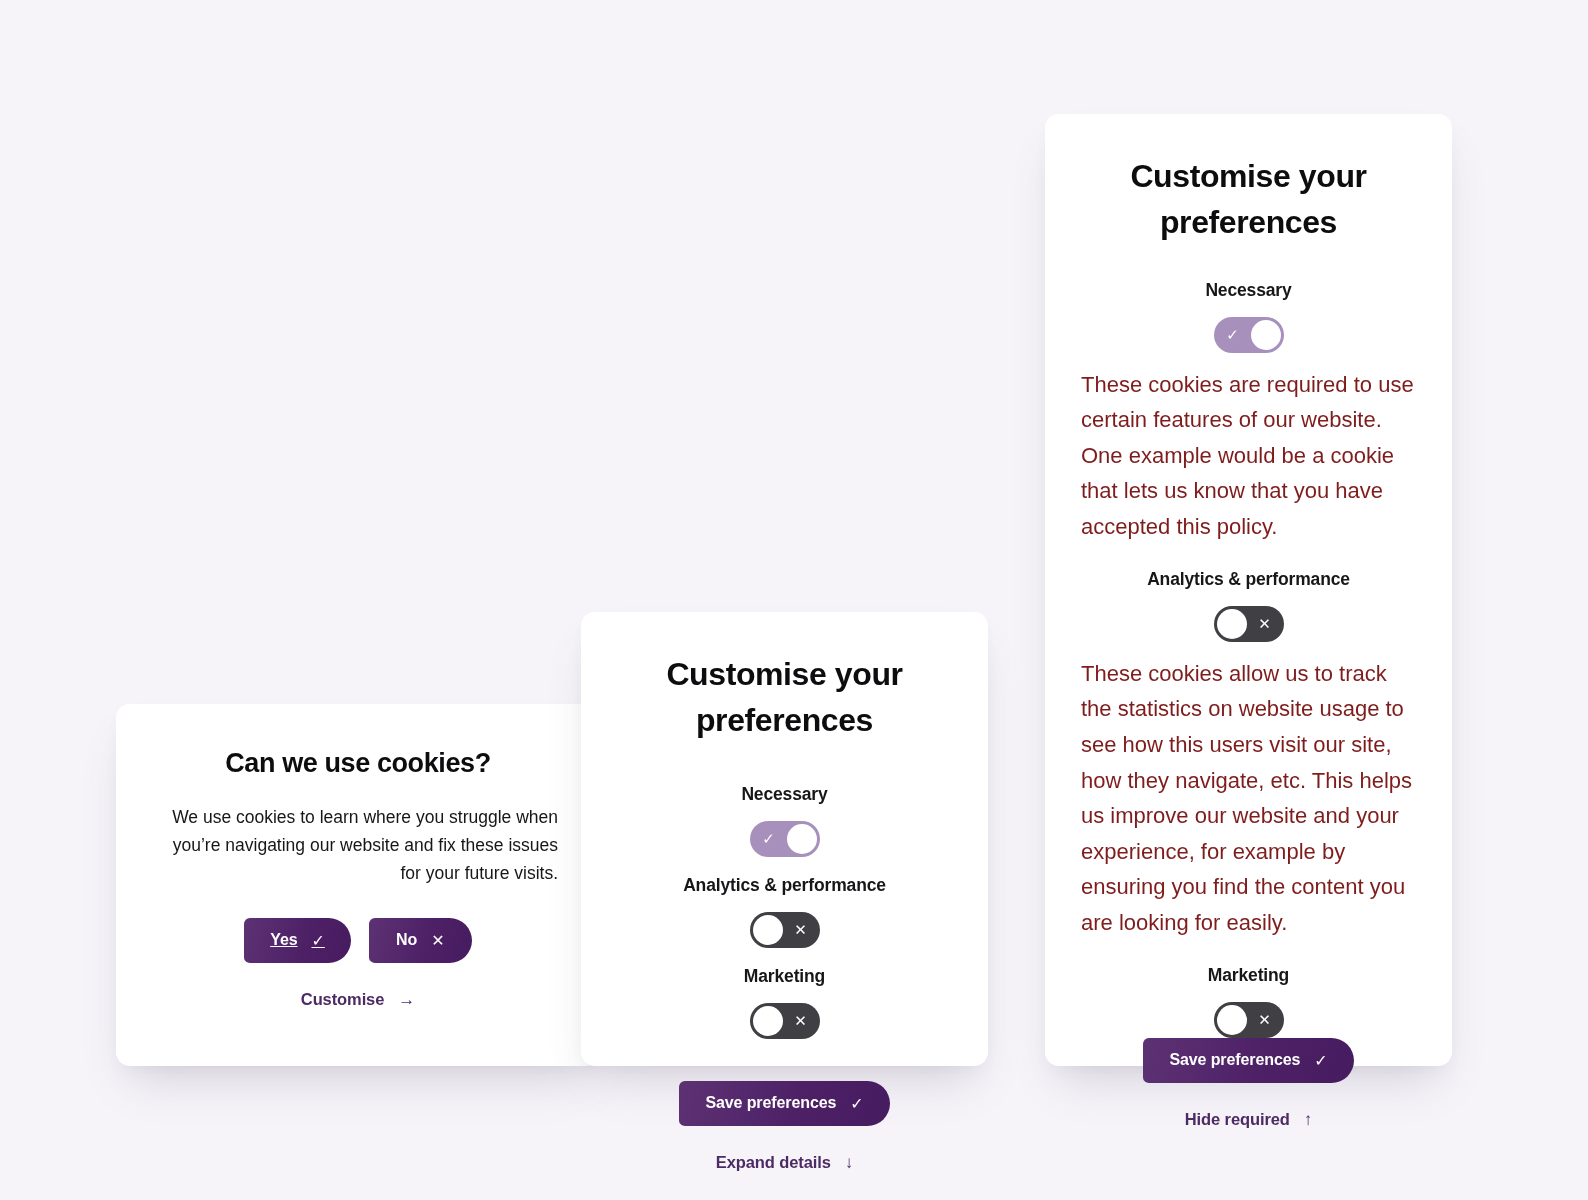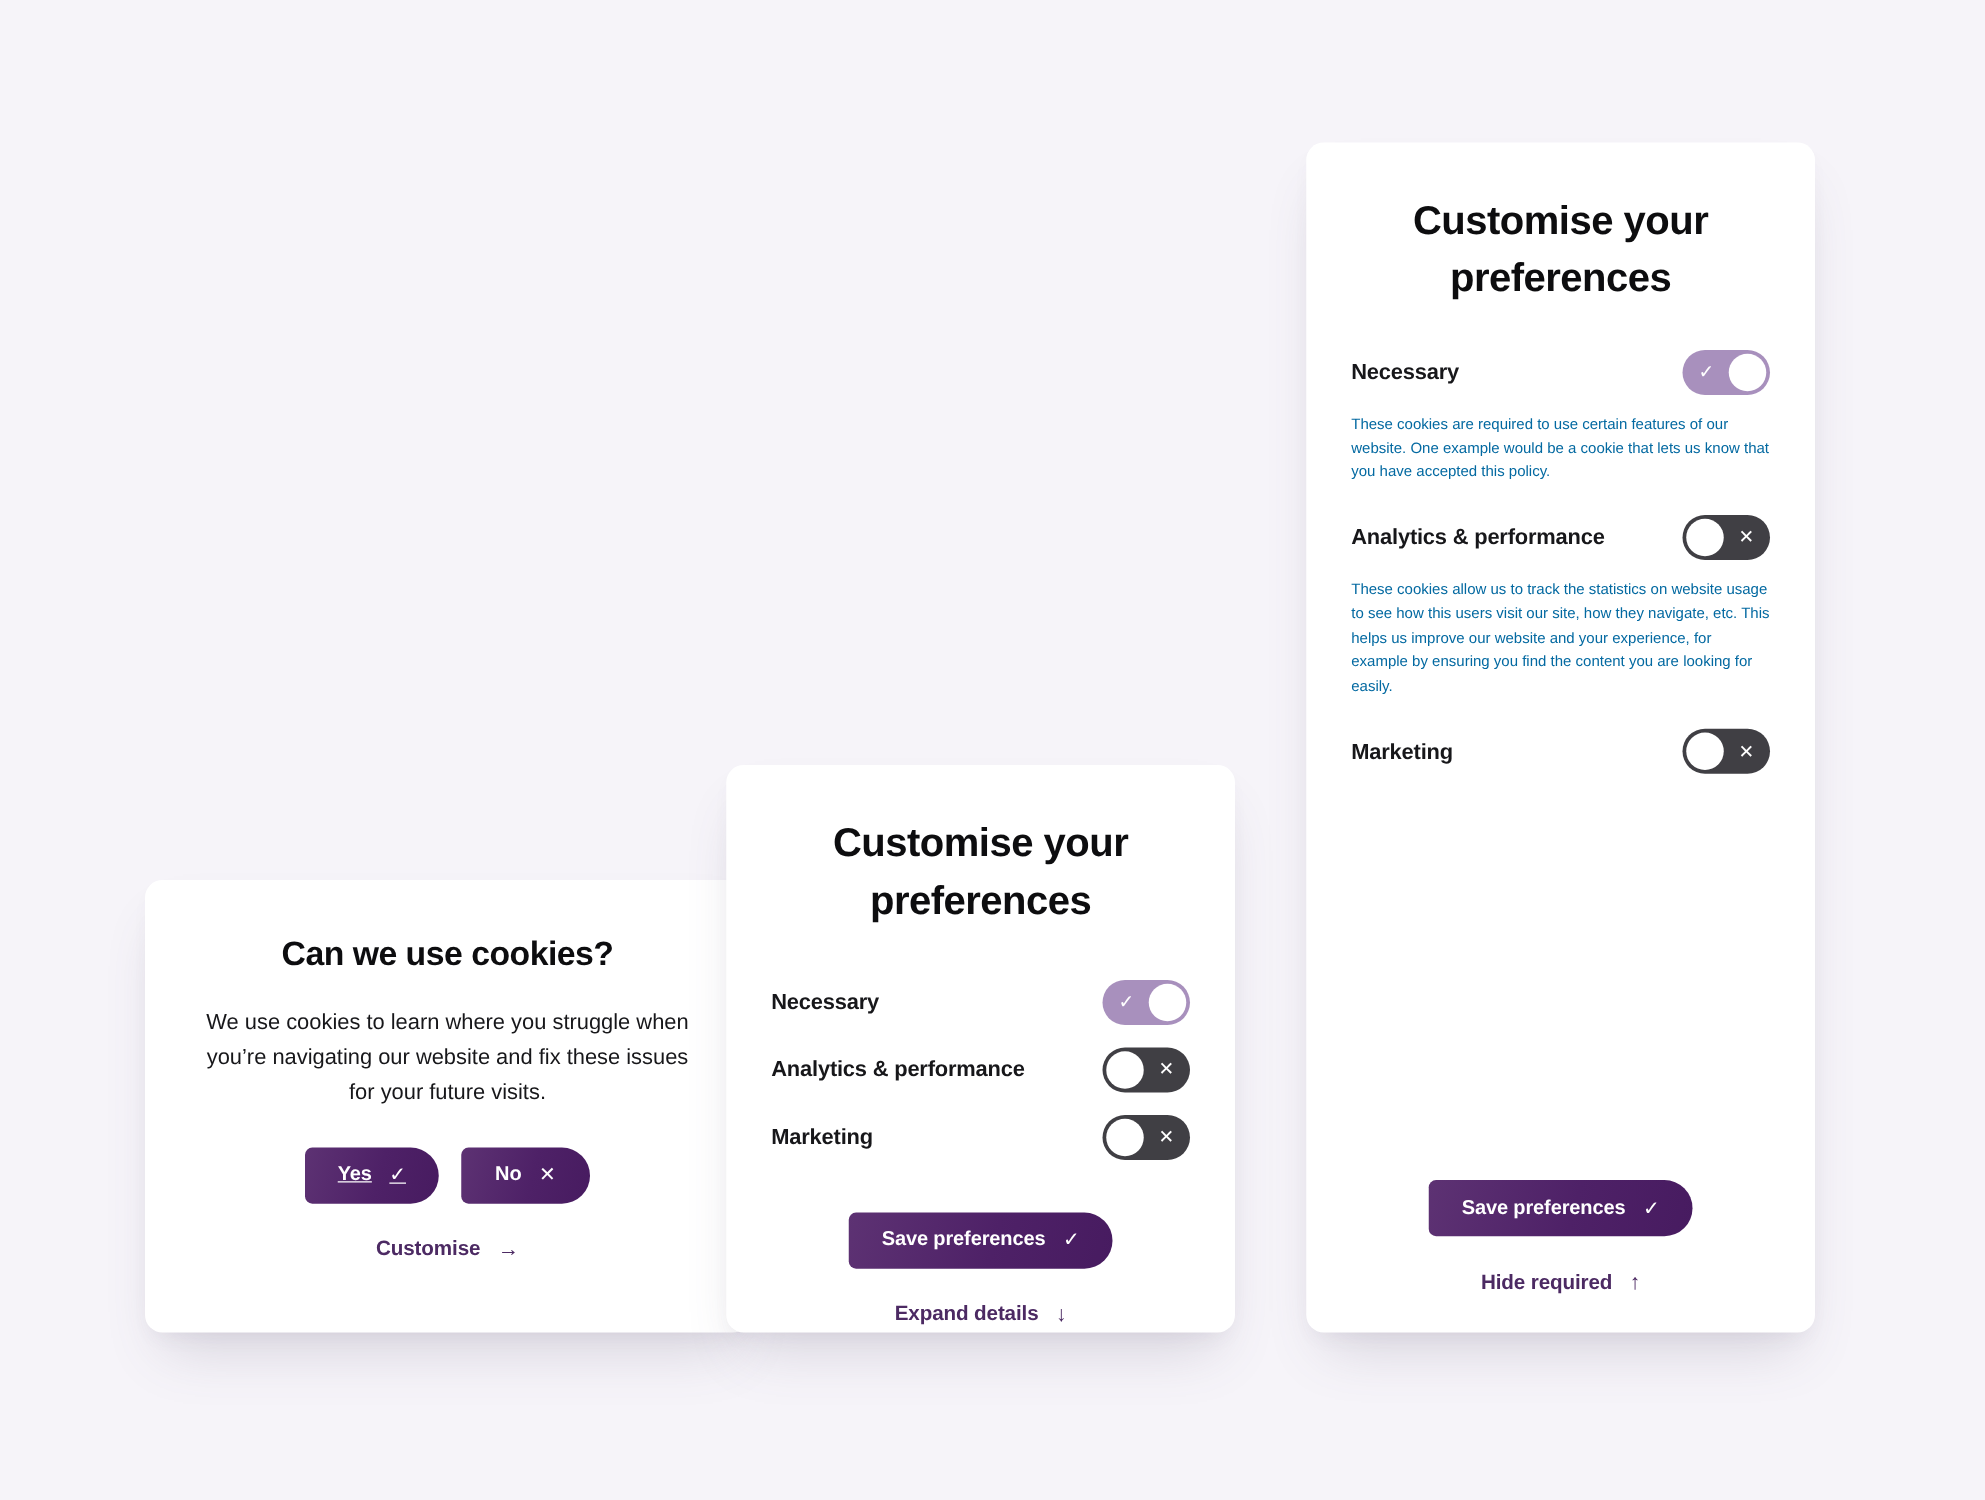--- a/index.html
+++ b/index.html
@@ -55,28 +55,28 @@
 
   #card-consent .card-title { font-size: 27px; margin-bottom: 20px; }
   #card-compact .card-title { margin-bottom: 40px; padding: 0 32px; }
   #card-expanded .card-title { margin-bottom: 34px; padding: 0 40px; }
 
   
   .intro-text {
     font-size: 17.5px;
     line-height: 1.62;
     color: #17171a;
-    text-align: center;
+    text-align: right;
     padding: 0 6px;
   }
 
   .desc-text {
-    font-size: 12px;
+    font-size: 22px;
     line-height: 1.62;
-    color: #0369a1;
+    color: #7f1d1d;
     margin: 14px 0 24px 0;
   }
 
   
   .pill-btn {
     display: inline-flex;
     align-items: center;
     justify-content: center;
     gap: 14px;
     height: 45px;
@@ -162,20 +162,21 @@
   }
   .toggle.on  .mark { left: 2px; }
   .toggle.off .mark { right: 2px; }
 
   
   .pref-row {
     display: flex;
     align-items: center;
     justify-content: space-between;
     gap: 16px;
+    flex-direction: column;
   }
   .pref-label {
     font-size: 17.5px;
     font-weight: 700;
     color: #17171a;
     letter-spacing: -0.15px;
   }
 
   #card-compact .pref-row { margin-bottom: 18px; }
   #card-compact .pref-list { margin-bottom: 24px; }

